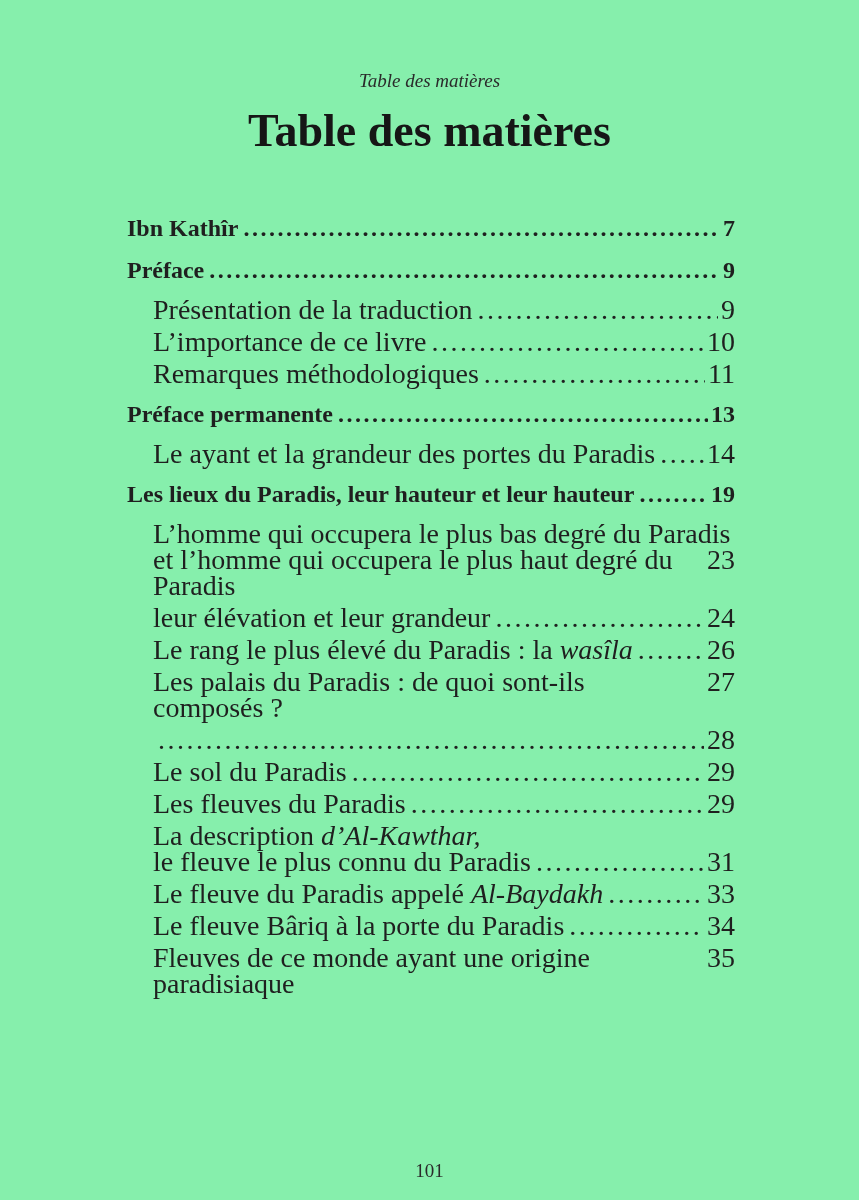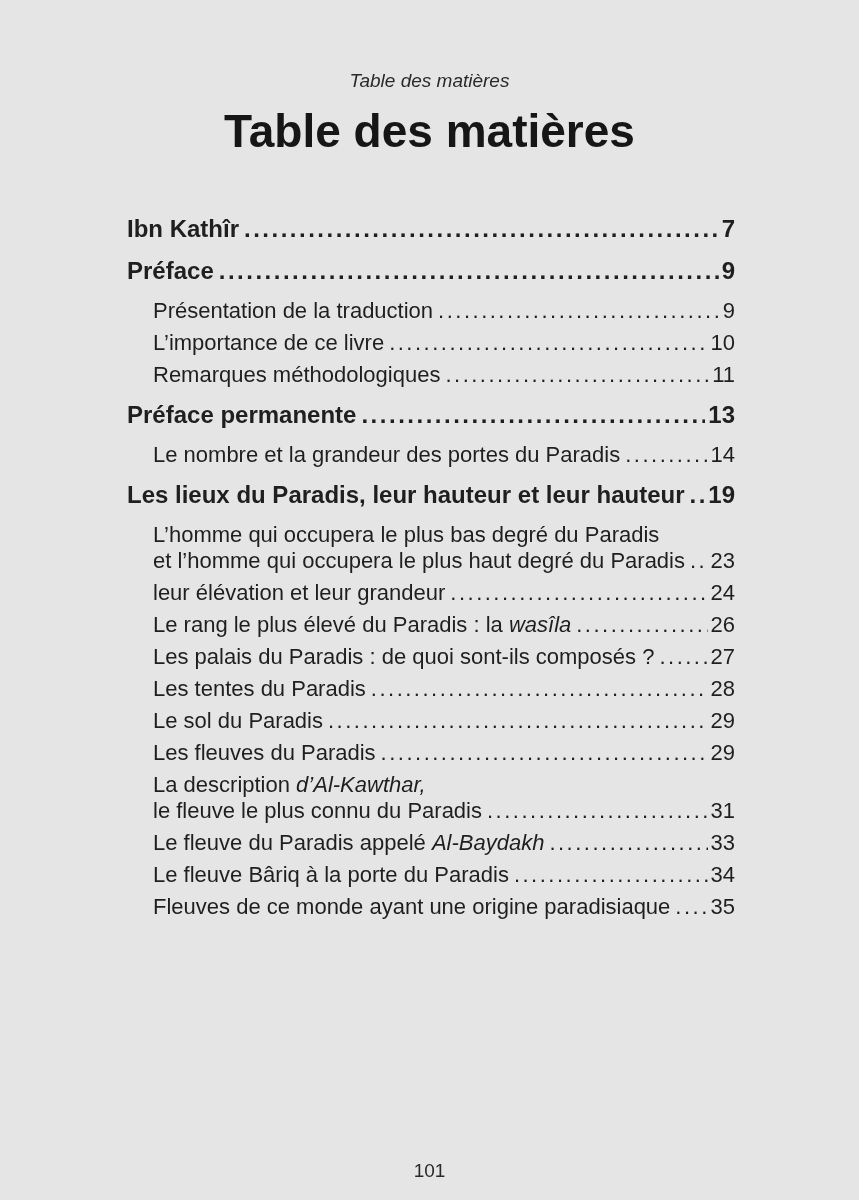--- a/index.html
+++ b/index.html
@@ -4,23 +4,23 @@
 <style>
   html, body {
     margin: 0;
     padding: 0;
     background: #ffffff;
   }
   .page {
     position: relative;
     width: 859px;
     height: 1200px;
-    background: #e5e5e5;
+    background: #86efac;
     color: #1f1f1f;
-    font-family: Liberation Sans, sans-serif;
+    font-family: Liberation Serif, serif;
     overflow: hidden;
   }
   .running-head {
     margin-top: 70px;
     text-align: center;
     font-style: italic;
     font-size: 19px;
     color: #2a2a2a;
   }
   .page-title {
@@ -37,21 +37,21 @@
     margin-bottom: 6px;
   }
   .toc-entry.level1 {
     font-weight: bold;
     font-size: 24px;
     margin-top: 12px;
     margin-bottom: 12px;
   }
   .toc-entry.level1 .toc-line { line-height: 30px; align-items: flex-end; }
   .toc-entry.level2 {
-    font-size: 22px;
+    font-size: 28px;
     padding-left: 26px;
   }
   .toc-line {
     line-height: 26px;
   }
   .toc-line.last {
     display: flex;
     align-items: baseline;
   }
   .toc-label em {
@@ -126,21 +126,21 @@
       </div>
       <div class="toc-entry level1">
         <div class="toc-line last">
           <span class="toc-label"><span>Préface permanente</span></span>
           <span class="dots"></span>
           <span class="pagenum">13</span>
         </div>
       </div>
       <div class="toc-entry level2">
         <div class="toc-line last">
-          <span class="toc-label"><span>Le nombre et la grandeur des portes du Paradis</span></span>
+          <span class="toc-label"><span>Le ayant et la grandeur des portes du Paradis</span></span>
           <span class="dots"></span>
           <span class="pagenum">14</span>
         </div>
       </div>
       <div class="toc-entry level1">
         <div class="toc-line last">
           <span class="toc-label"><span>Les lieux du Paradis, leur hauteur et leur hauteur</span></span>
           <span class="dots"></span>
           <span class="pagenum">19</span>
         </div>
@@ -169,21 +169,20 @@
       </div>
       <div class="toc-entry level2">
         <div class="toc-line last">
           <span class="toc-label"><span>Les palais du Paradis : de quoi sont-ils composés ?</span></span>
           <span class="dots"></span>
           <span class="pagenum">27</span>
         </div>
       </div>
       <div class="toc-entry level2">
         <div class="toc-line last">
-          <span class="toc-label"><span>Les tentes du Paradis</span></span>
           <span class="dots"></span>
           <span class="pagenum">28</span>
         </div>
       </div>
       <div class="toc-entry level2">
         <div class="toc-line last">
           <span class="toc-label"><span>Le sol du Paradis</span></span>
           <span class="dots"></span>
           <span class="pagenum">29</span>
         </div>

